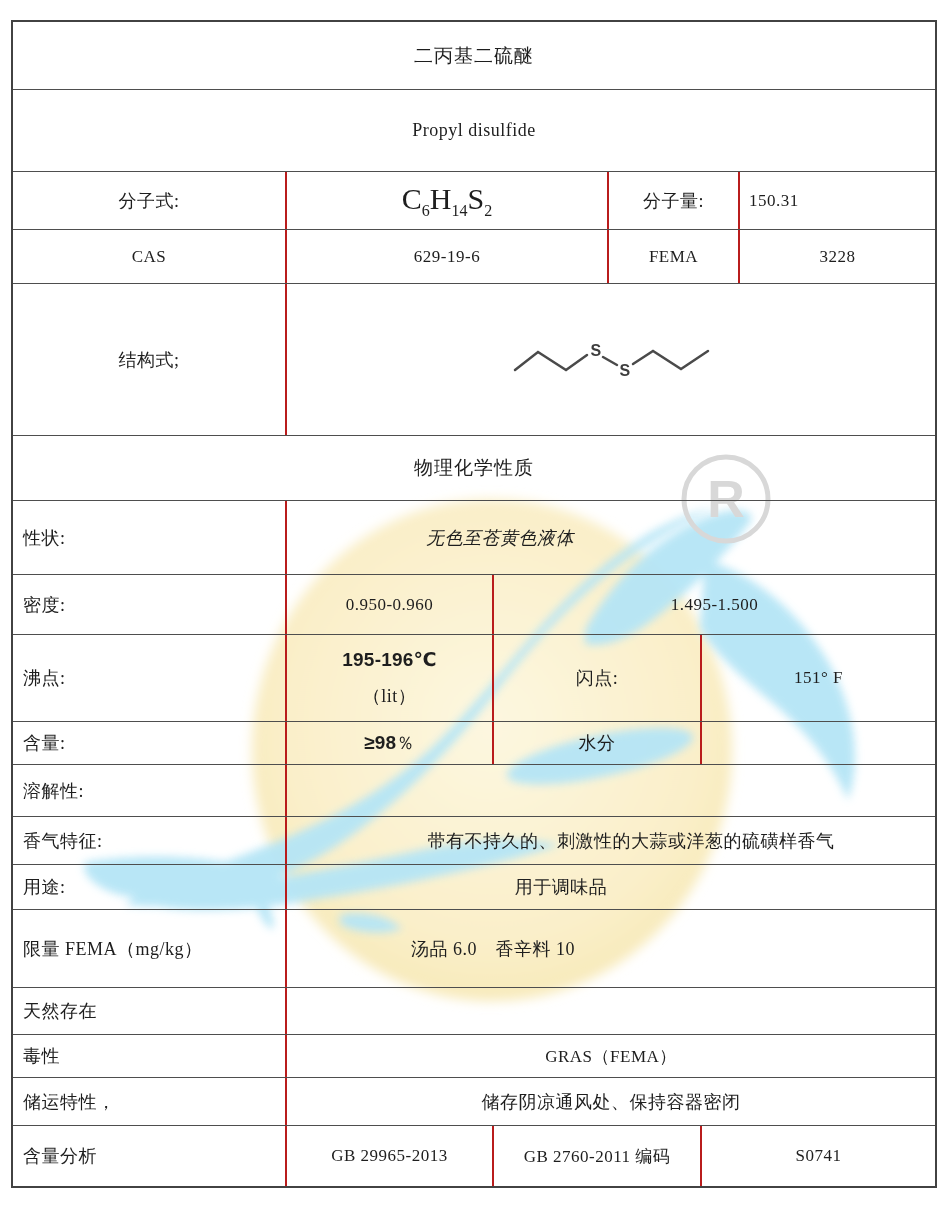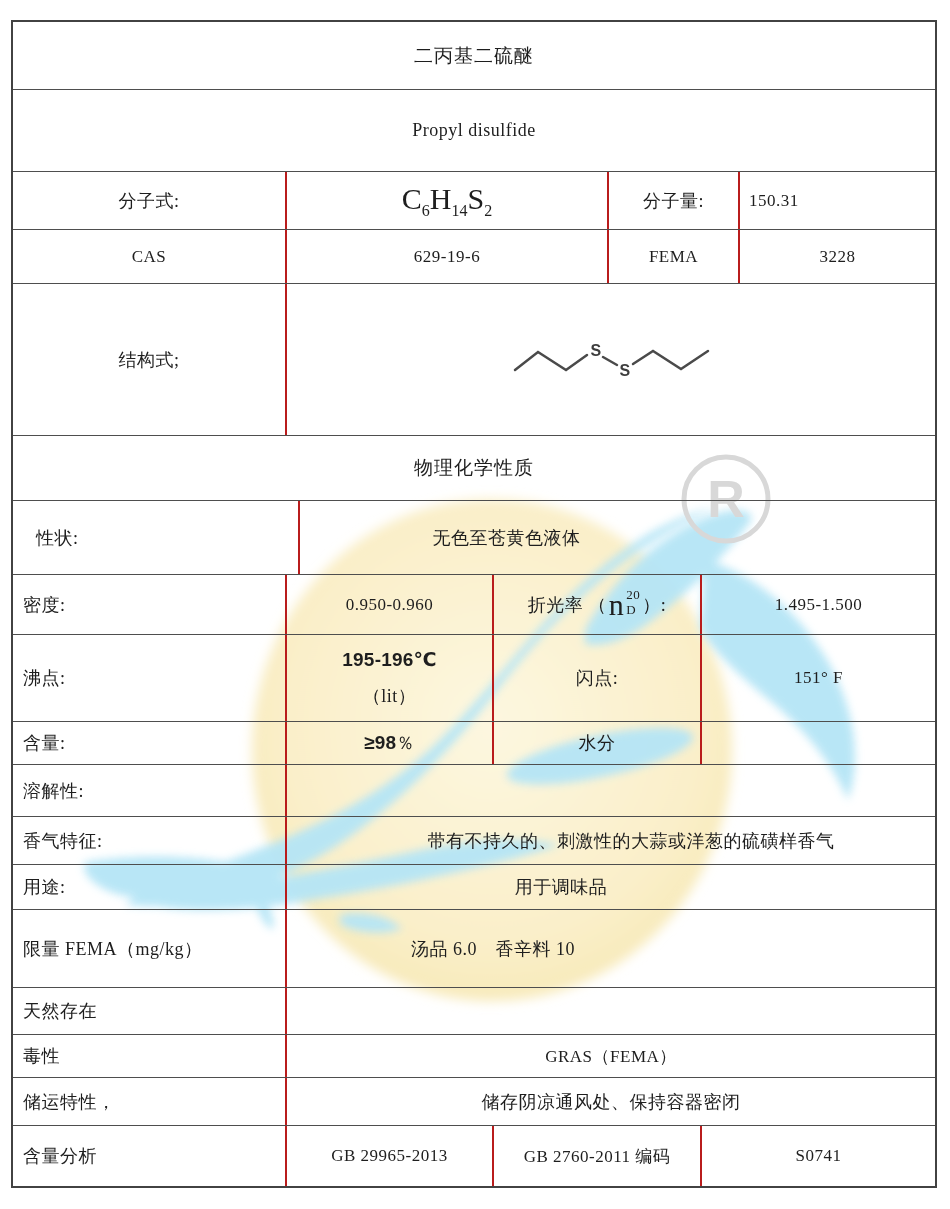--- a/index.html
+++ b/index.html
@@ -40,32 +40,32 @@
   .grow { flex: 1 1 auto; }
   .lab { justify-content: flex-start; padding-left: 10px; text-align: left; }
   .c1 { flex: 0 0 274px; }
   .cA { flex: 0 0 322px; }  
   .cB { flex: 0 0 131px; }  
   .cC { flex: 0 0 207px; }  
   .cD { flex: 0 0 208px; }  
 
   .r1 { height: 68px; } .r2 { height: 82px; } .r3 { height: 58px; }
   .r4 { height: 54px; } .r5 { height: 152px; } .r6 { height: 65px; font-family: Liberation Mono, monospace; }
-  .r7 { height: 74px; padding-left: 13px; } .r8 { height: 60px; } .r9 { height: 87px; }
+  .r7 { height: 74px; } .r8 { height: 60px; } .r9 { height: 87px; }
   .r10 { height: 43px; } .r11 { height: 52px; } .r12 { height: 48px; }
   .r13 { height: 45px; justify-content: center; } .r14 { height: 78px; } .r15 { height: 43px; }
   .r16 { height: 47px; } .r17 { height: 48px; } .r18 { height: 60px; }
 
   .title-cn { font-size: 19px; letter-spacing: 1px; }
   .title-en { font-size: 18px; letter-spacing: 0.5px; }
   .formula { font-size: 30px; letter-spacing: 0; }
   .formula sub { font-size: 16px; }
   .num { font-size: 17px; letter-spacing: 0.5px; }
   .val-left8  { justify-content: flex-start; padding-left: 9px; text-align: left; }
-  .appearance-val { padding-right: 222px; }
+  .appearance-val { padding-right: 222px; font-style: italic; }
   .odor-val { padding-left: 40px; }
   .use-val { padding-right: 100px; }
   .limit-val { justify-content: flex-start; padding-left: 124px; text-align: left; }
 
   .bold-sans {
     font-family: "Liberation Sans", "DejaVu Sans", sans-serif;
     font-weight: 700;
     font-size: 19px;
     letter-spacing: 0.2px;
   }
@@ -197,31 +197,20 @@
     </div>
 
     <div class="tr r7">
       <div class="td c1 lab">性状:</div>
       <div class="td grow appearance-val">无色至苍黄色液体</div>
     </div>
 
     <div class="tr r8">
       <div class="td c1 lab">密度:</div>
       <div class="td cC num">0.950-0.960</div>
-      <div class="td cD">
-        <span class="refr-wrap">
-          <span>折光率 （</span>
-          <span class="refr-n">n</span>
-          <span class="refr-stack">
-            <span>20</span>
-            <span>D</span>
-          </span>
-          <span>）:</span>
-        </span>
-      </div>
       <div class="td grow num">1.495-1.500</div>
     </div>
 
     <div class="tr r9">
       <div class="td c1 lab">沸点:</div>
       <div class="td cC bp-cell">
         <span class="bold-sans">195-196℃</span>
         <span class="bp-note">（lit）</span>
       </div>
       <div class="td cD">闪点:</div>

